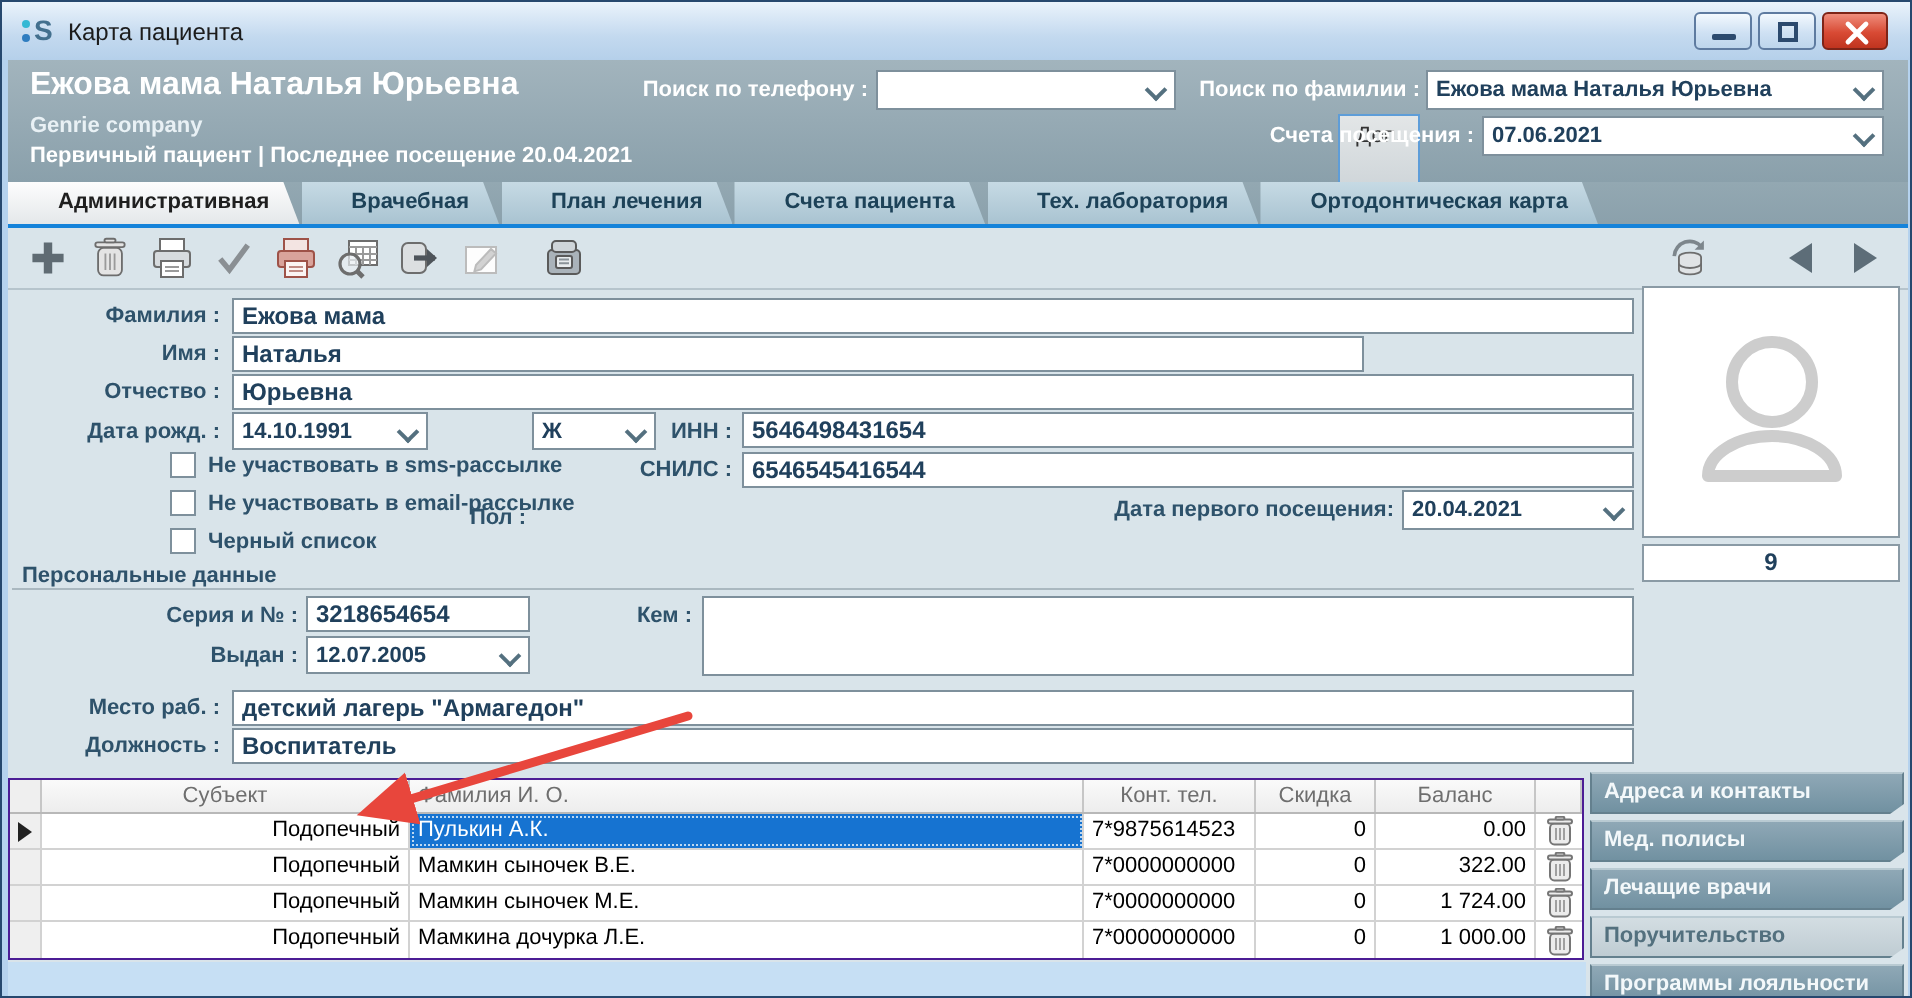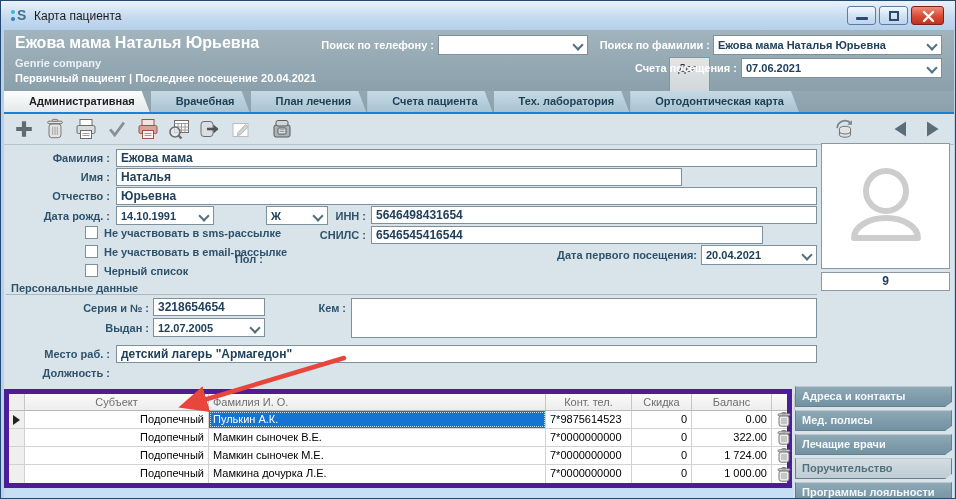--- a/index.html
+++ b/index.html
@@ -71,21 +71,21 @@
   .section-line { position:absolute; height:1px; background:#aab8c0; }
   .kem-box { position:absolute; background:#fff; border:1px solid #7e909c; }
 
   
   .photo-box { position:absolute; left:817px; top:29px; width:129px; height:126px; background:#fff; border:1px solid #8a9aa5;
     display:flex; align-items:center; justify-content:center; cursor:pointer; }
   .count-box { position:absolute; left:817px; top:158px; width:129px; height:19px; background:#fff; border:1px solid #8a9aa5;
     font-size:12px; font-weight:bold; color:#20405c; text-align:center; line-height:17px; }
 
   
-  .grid { position:absolute; left:0; top:275px; width:788px; background:#fff; border:5px solid #4c1d95;
+  .grid { position:absolute; left:0; top:275px; width:788px; background:#fff; border:1px solid #4c1d95;
     font-size:11px; color:#000; }
   .g-row { display:flex; height:18px; border-bottom:1px solid #d2d2d2; background:#fff; }
   .g-head { height:17px; background:linear-gradient(#fafafa,#ededed); color:#6e6e6e; border-bottom:1px solid #b8b8b8; }
   .g-cell { border-right:1px solid #d2d2d2; padding:0 4px; line-height:17px; white-space:nowrap; overflow:hidden; }
   .g-head .g-cell { border-right:1px solid #c6c6c6; text-align:center; }
   .c-marker { width:16px; flex:none; padding:0; position:relative; background:#efefef; }
   .c-subject { width:184px; flex:none; text-align:right; }
   .c-fio { width:337px; flex:none; text-align:left; }
   .c-phone { width:86px; flex:none; text-align:left; }
   .c-disc { width:60px; flex:none; text-align:right; }
@@ -280,21 +280,21 @@
     </div>
     <div class="flabel" style="left:215px; top:112px; width:44px;margin-top:27px;">Пол :</div>
     <div class="combo fcombo" style="left:262px; top:92px; width:62px;">
       <span class="val">Ж</span>
         <span class="chev"></span>
     </div>
     <div class="flabel" style="left:300px; top:96px; width:62px;">ИНН :</div>
     <input class="finput" style="left: 367px; top: 92px; width: 446px;" readonly="" value="5646498431654">
 
     <div class="flabel" style="left:300px; top:115px; width:62px;">СНИЛС :</div>
-    <input class="finput" style="left: 367px; top: 112px; width: 392px;" readonly="" value="6546545416544">
+    <input class="finput" style="left: 367px; top: 112px; width: 446px;" readonly="" value="6546545416544">
 
     <div class="checkrow" style="left:81px; top:112px;">
       <span class="checkbox"></span>
       <span class="checklabel">Не участвовать в sms-рассылке</span>
     </div>
     <div class="checkrow" style="left:81px; top:131px;">
       <span class="checkbox"></span>
       <span class="checklabel">Не участвовать в email-рассылке</span>
     </div>
     <div class="checkrow" style="left:81px; top:150px;">
@@ -320,20 +320,21 @@
         <span class="chev"></span>
     </div>
 
     <div class="flabel" style="left:240px; top:188px; width:102px;">Кем :</div>
     <div class="kem-box" style="left:347px; top:184px; width:466px; height:40px;"></div>
 
     <div class="flabel" style="left:0; top:234px; width:106px;">Место раб. :</div>
     <input class="finput" style="left: 112px; top: 231px; width: 701px;" readonly="" value="детский лагерь &quot;Армагедон&quot;">
 
     <div class="flabel" style="left:0; top:253px; width:106px;">Должность :</div>
+    <input class="finput" style="left: 112px; top: 250px; width: 701px;" readonly="" value="Воспитатель">
 
     <div class="photo-box">
       <svg width="100" height="100" viewBox="0 0 100 100">
         <circle cx="50" cy="35" r="20" fill="none" stroke="#cdcdcd" stroke-width="6"></circle>
         <path d="M18 82a32 20 0 0 1 64 0z" fill="none" stroke="#cdcdcd" stroke-width="6" stroke-linejoin="round"></path>
       </svg>
     </div>
     <div class="count-box">9</div>
 
     <div class="grid">

